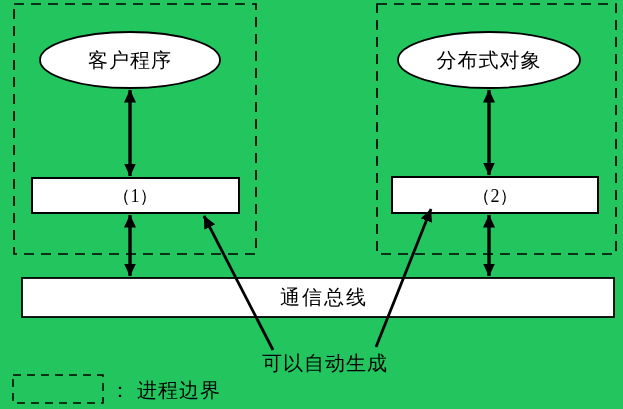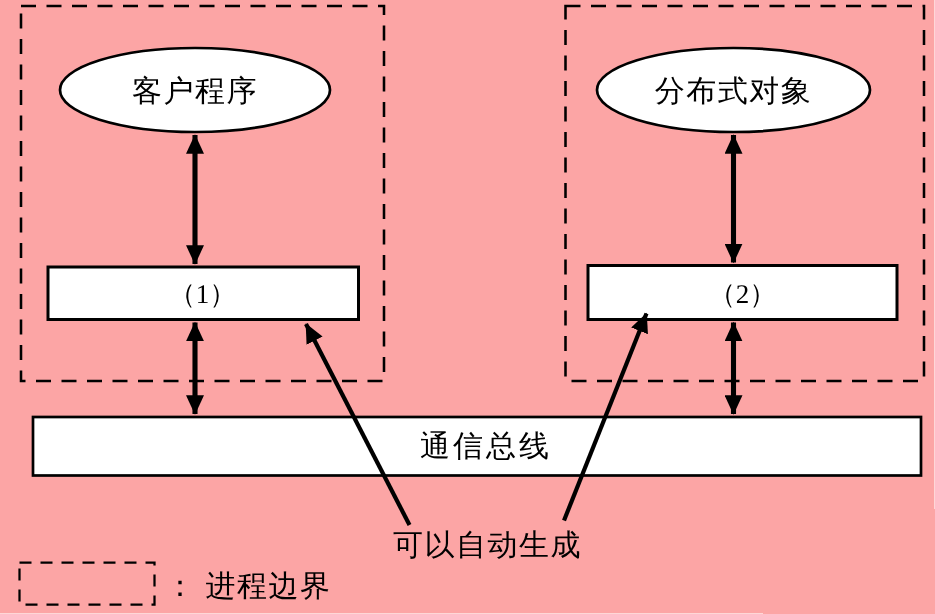--- a/index.html
+++ b/index.html
@@ -4,21 +4,21 @@
 <style>
   html, body {
     margin: 0;
     padding: 0;
     background: #ffffff;
   }
   .stage {
     position: relative;
     width: 623px;
     height: 409px;
-    background: #fca5a5;
+    background: #22c55e;
     overflow: hidden;
     font-family: "Liberation Serif", "DejaVu Serif", serif;
   }
   svg text {
     font-family: "Liberation Serif", "DejaVu Serif", serif;
     fill: #000000;
   }
   .node-label   { font-size: 20px; letter-spacing: 1px; }
   .box-label    { font-size: 18px; }
   .bus-label    { font-size: 20px; letter-spacing: 2px; }

